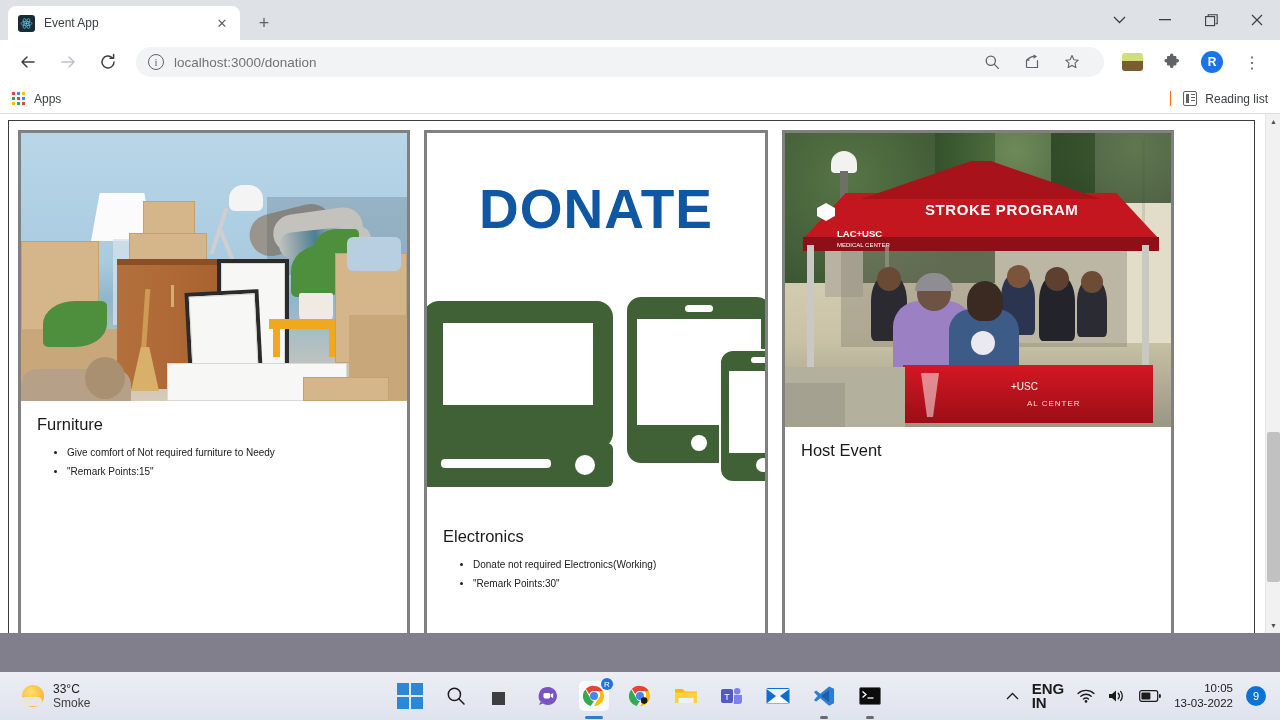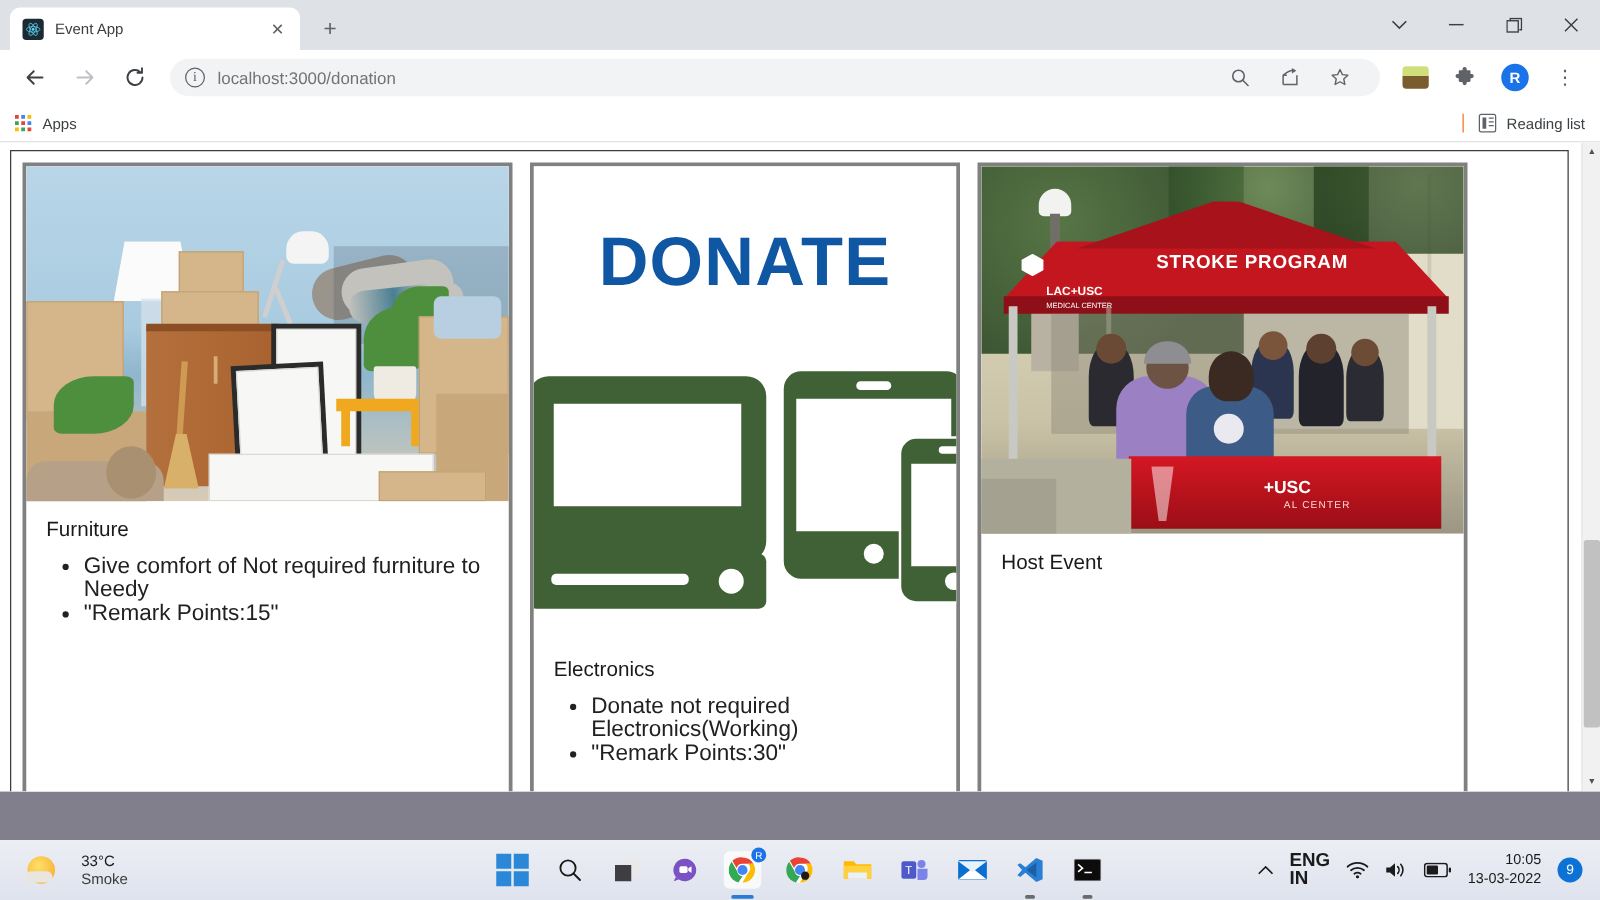--- a/index.html
+++ b/index.html
@@ -102,21 +102,21 @@
   .card-1 { width: 392px; height: 512px; }
   .card-2 { width: 344px; height: 517px; }
   .card-3 { width: 392px; height: 514px; }
 
   .card-media { width: 100%; flex: 0 0 auto; overflow: hidden; position: relative; }
   .card-body { padding: 14px 16px 0 16px; }
   .card-title {
     font-size: 16.5px; font-weight: normal; color: #1a1a1a; margin-bottom: 9px;
   }
   .card-list { list-style: disc; margin-left: 30px; }
-  .card-list li { font-size: 18px; color: #212121; line-height: 19px; }
+  .card-list li { font-size: 10px; color: #212121; line-height: 19px; }
 
   
   .furn {
     width: 100%; height: 268px;
     background: linear-gradient(180deg,#b9d6e8 0%, #a9cbe0 48%, #8fb6cd 62%, #d9cbb6 100%);
     position: relative;
   }
   .f-el { position: absolute; }
   .fb { background: #d5b68a; border: 1px solid #c2a173; }
   .fb2 { background: #c8a87a; }
@@ -165,21 +165,21 @@
   .weather { display: flex; align-items: center; gap: 9px; padding-left: 22px; }
   .sun {
     width: 22px; height: 22px; border-radius: 50%;
     background: radial-gradient(circle at 40% 35%, #ffe06a, #f5a623);
     position: relative;
   }
   .sun::after {
     content: ""; position: absolute; left: -2px; bottom: 1px; width: 22px; height: 9px;
     border-radius: 9px; background: #e9e5df;
   }
-  .weather-text { line-height: 14px; margin-left: 12px; }
+  .weather-text { line-height: 14px; }
   .weather-temp { font-size: 12px; color: #1b1b1b; }
   .weather-cond { font-size: 12px; color: #3d3d3d; }
 
   .tb-center { position: absolute; left: 50%; transform: translateX(-50%); display: flex; align-items: center; gap: 16px; }
   .tb-app { width: 30px; height: 30px; position: relative; display: flex; align-items: center; justify-content: center; }
   .tb-app.active::after { content:""; position:absolute; bottom:-8px; left:6px; width:18px; height:3px; border-radius:2px; background:#2b7cd3; }
   .tb-app.running::after { content:""; position:absolute; bottom:-8px; left:11px; width:8px; height:3px; border-radius:2px; background:#6b6b6b; }
   .tb-app.focusbg { background: rgba(255,255,255,.75); border-radius: 5px; }
 
   .win-logo { display: grid; grid-template-columns: 12px 12px; grid-template-rows: 12px 12px; gap: 2.5px; }
@@ -460,21 +460,21 @@
 
               <div class="h-el person" style="left:108px;top:168px;width:80px;height:108px;background:#9b81c4;border-radius:26px 26px 6px 6px;"></div>
               <div class="h-el" style="left:132px;top:144px;width:34px;height:34px;border-radius:50%;background:#6d5344;"></div>
               <div class="h-el" style="left:130px;top:140px;width:38px;height:18px;border-radius:18px 18px 0 0;background:#8e8e92;"></div>
 
               <div class="h-el person" style="left:164px;top:176px;width:70px;height:104px;background:#3c5b86;border-radius:22px 22px 4px 4px;"></div>
               <div class="h-el" style="left:182px;top:148px;width:36px;height:40px;border-radius:50% 50% 40% 40%;background:#3a2a22;"></div>
               <div class="h-el" style="left:186px;top:198px;width:24px;height:24px;border-radius:50%;background:#e9e9ef;"></div>
 
               <div class="h-el" style="left:118px;top:232px;width:250px;height:58px;background:linear-gradient(180deg,#d41723,#9b0e16);"></div>
-              <div class="h-el" style="left:226px;top:248px;width:150px;font-size:14px;font-weight:bold;color:#ffffff;">+USC</div>
+              <div class="h-el" style="left:226px;top:248px;width:150px;font-size:10px;font-weight:normal;color:#ffffff;">+USC</div>
               <div class="h-el" style="left:242px;top:266px;width:160px;font-size:8px;color:#ffd9db;letter-spacing:1px;">AL CENTER</div>
               <div class="h-el" style="left:130px;top:240px;width:30px;height:44px;background:#ffffff;opacity:.5;clip-path:polygon(20% 0,80% 0,60% 100%,40% 100%);"></div>
 
               <div class="h-el" style="left:0;bottom:0;width:120px;height:60px;background:#b4b09e;"></div>
               <div class="h-el" style="left:0;bottom:0;width:60px;height:44px;background:#a5a191;"></div>
             </div>
           </div>
           <div class="card-body">
             <div class="card-title">Host Event</div>
           </div>

